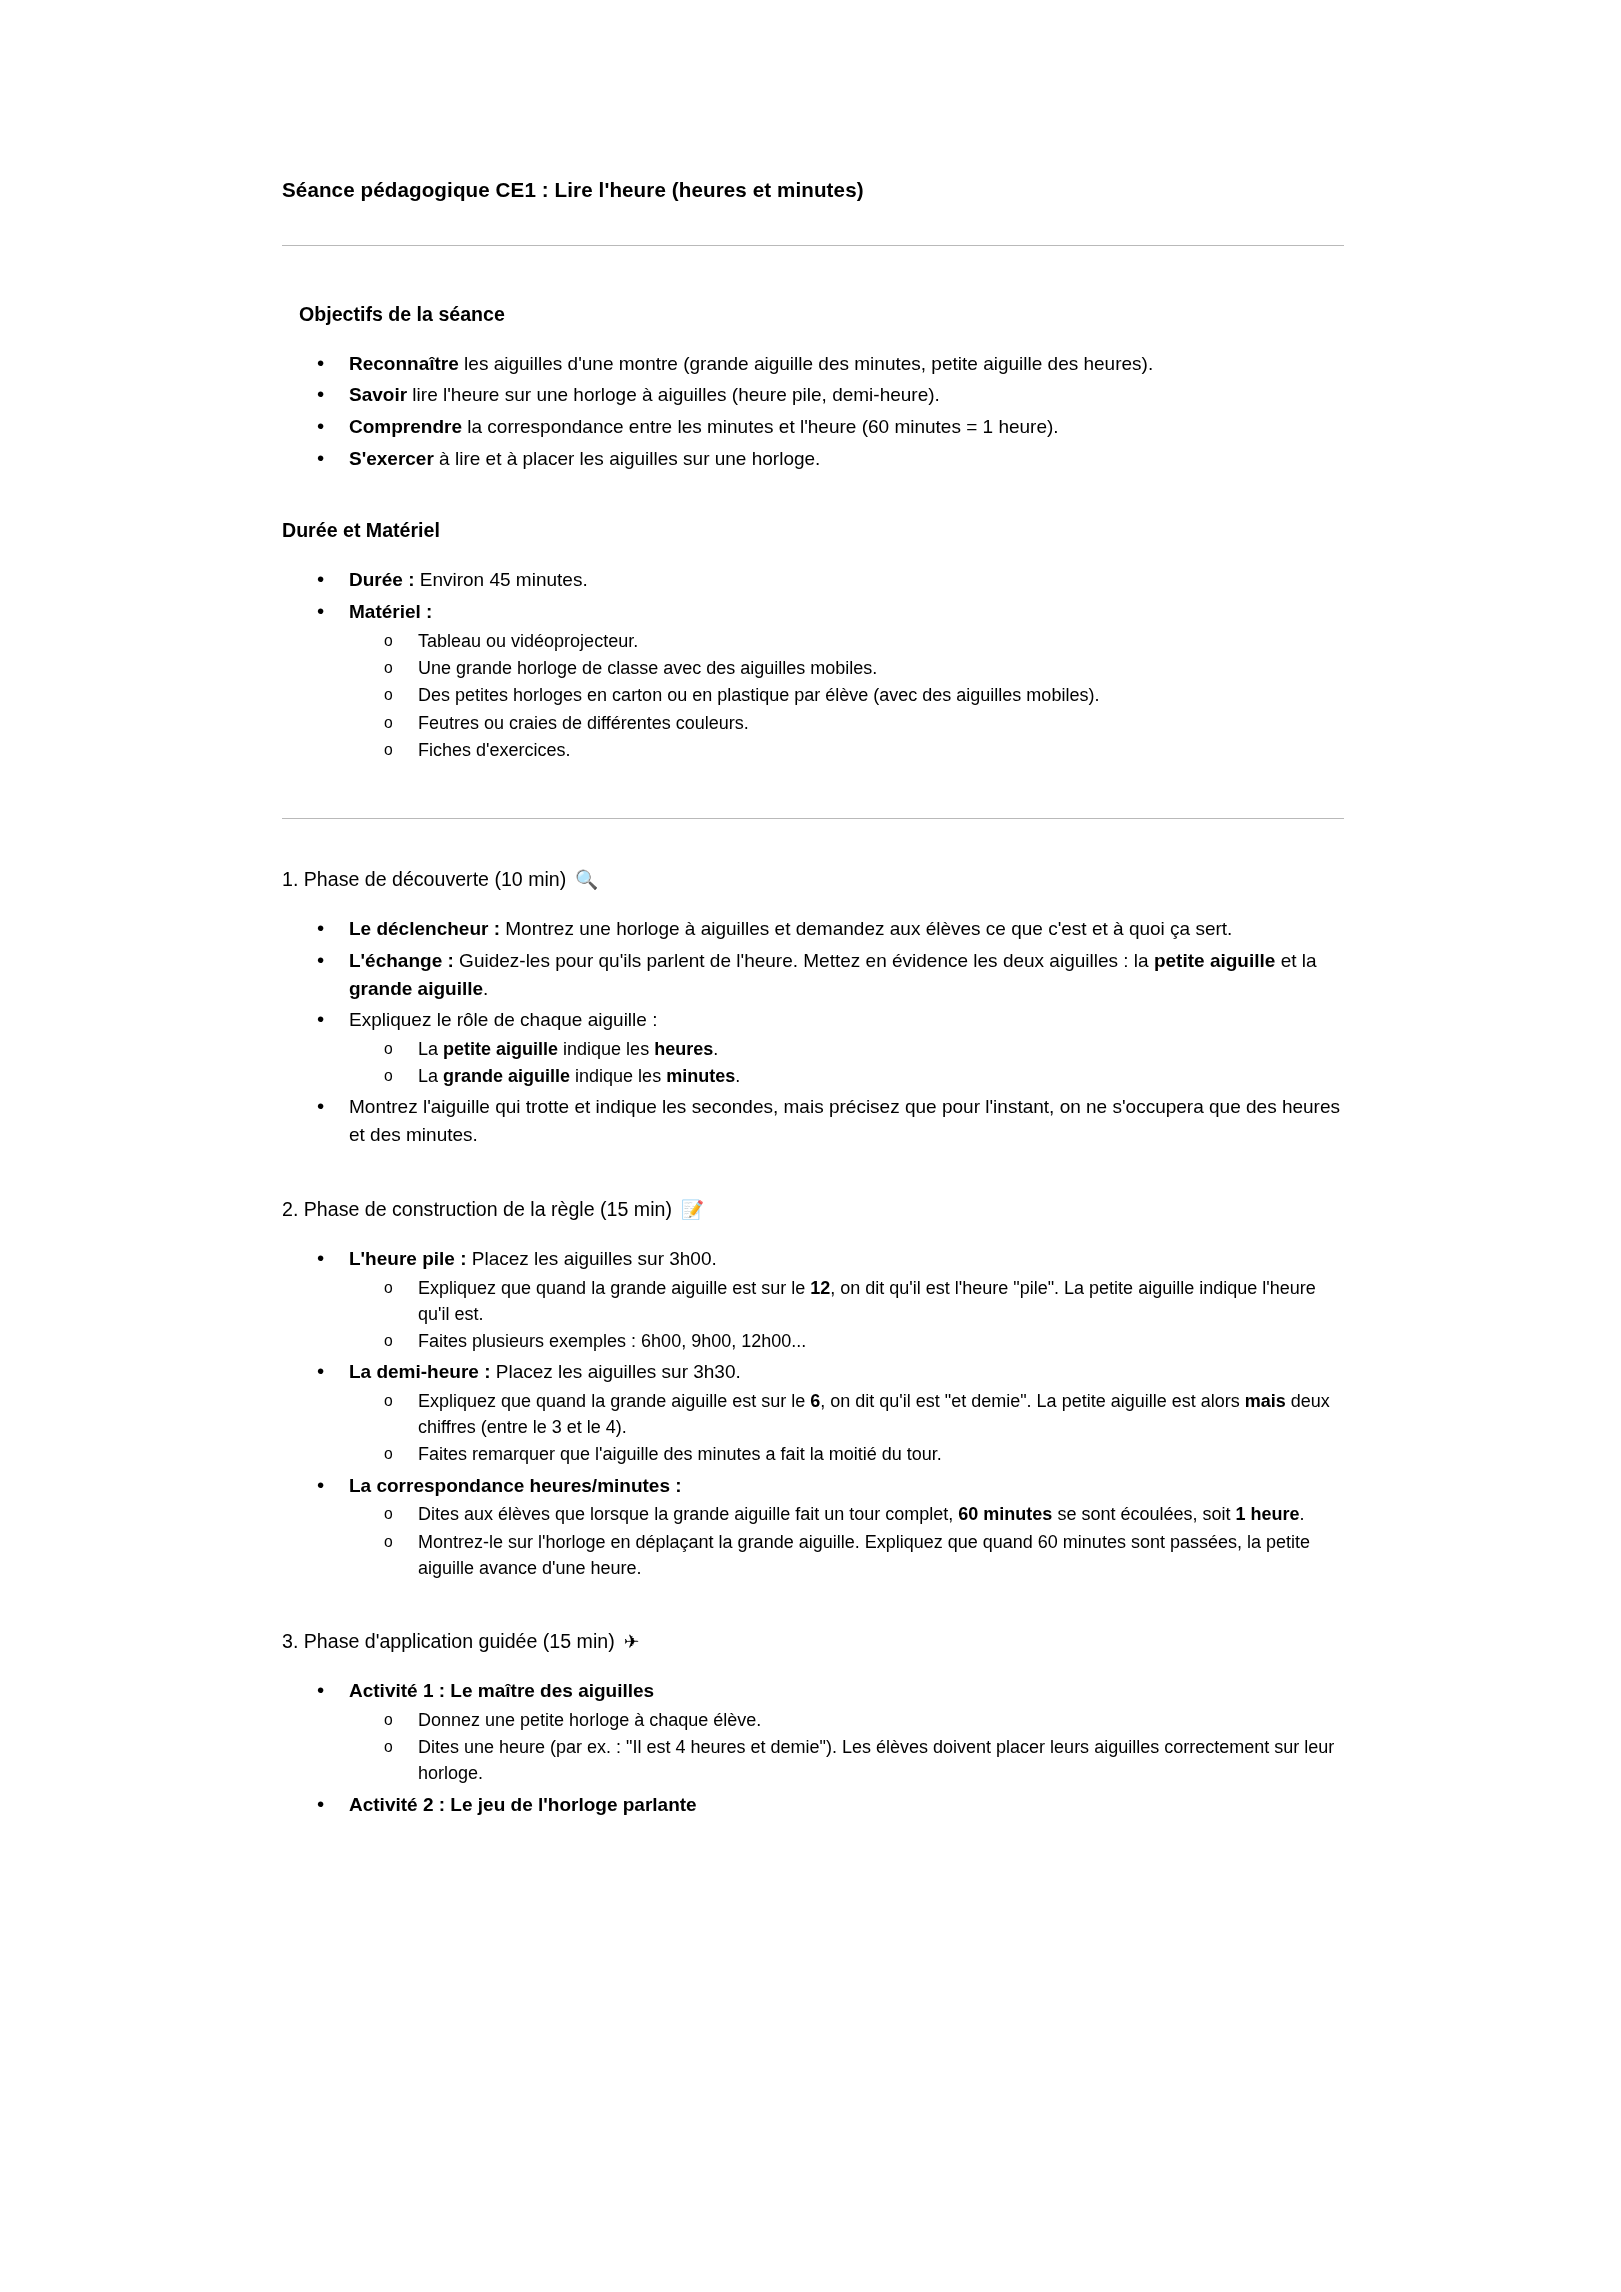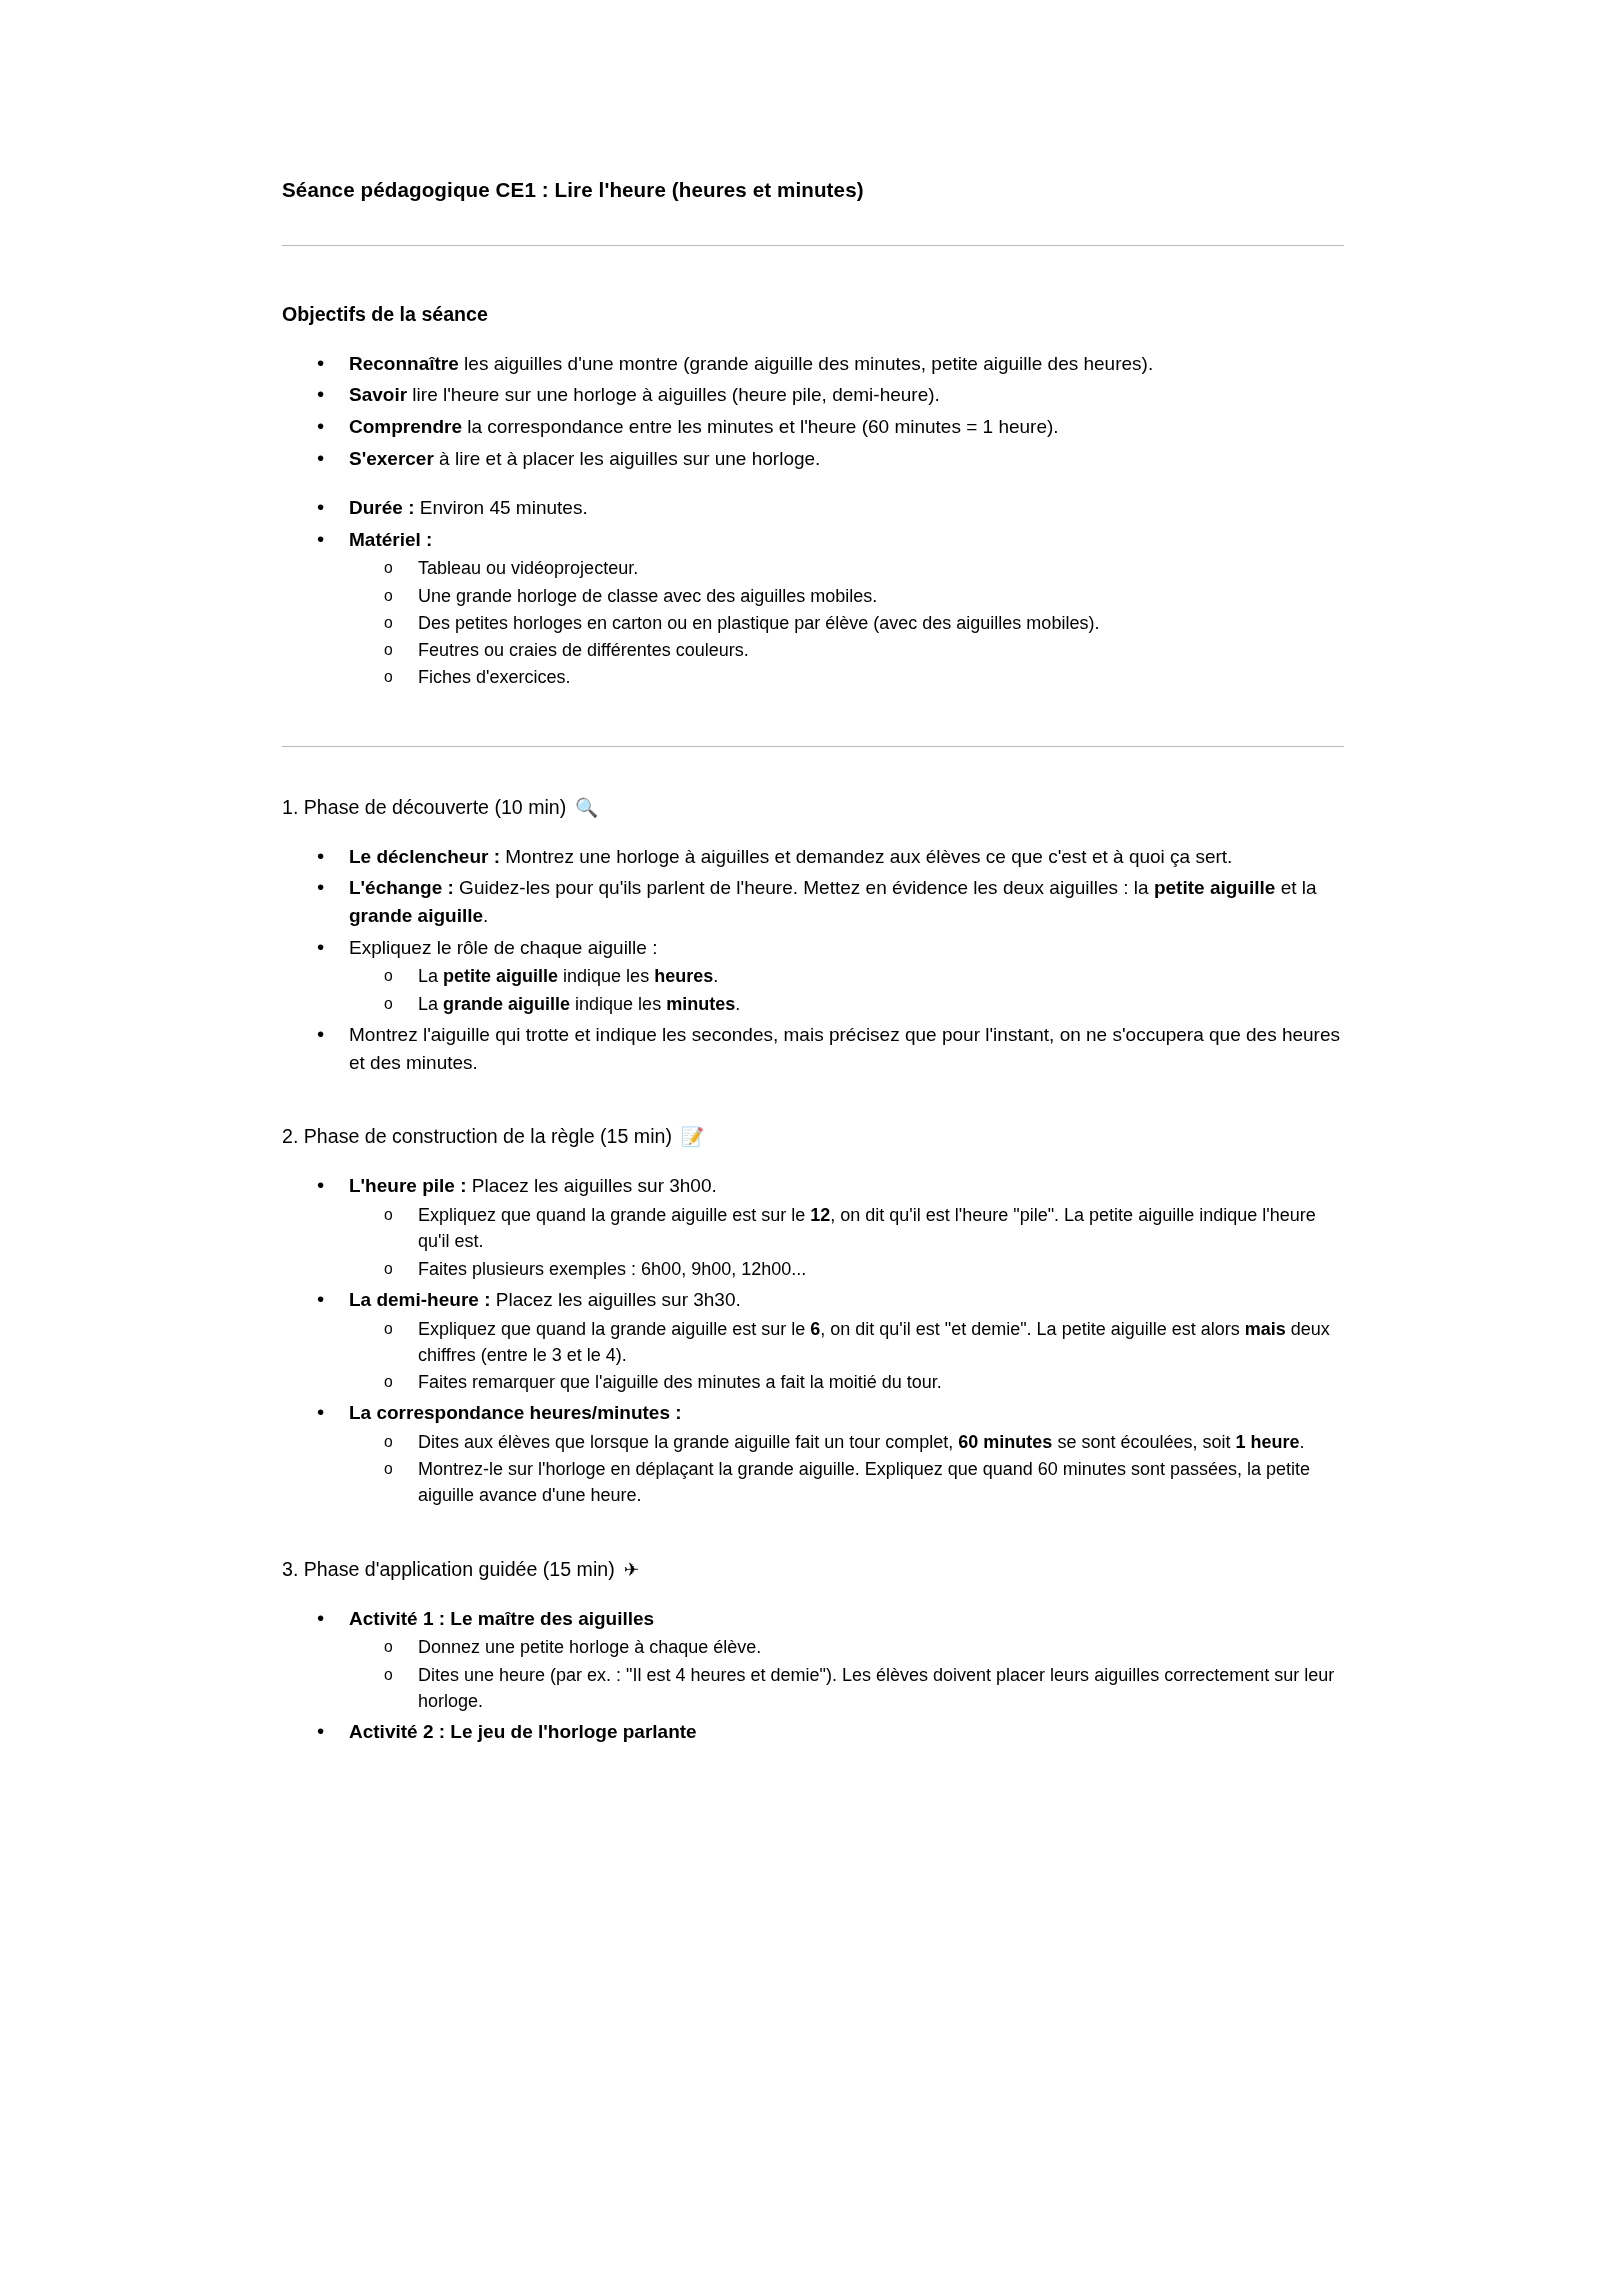--- a/index.html
+++ b/index.html
@@ -35,20 +35,21 @@
     width: 100%;
   }
   .sec-heading {
     font-size: 19.6px;
     font-weight: bold;
     margin: 45px 0 0 0;
     line-height: 1.4;
   }
   .sec-heading.first {
     margin-top: 55px;
+    margin-left: 17px;
   }
   .phase-heading {
     font-size: 19.6px;
     font-weight: normal;
     margin: 47px 0 0 0;
     line-height: 1.4;
   }
   .phase-heading .emoji {
     font-size: 18.6px;
     margin-left: 3.9px;
@@ -115,20 +116,21 @@
 
   <h2 class="sec-heading first">Objectifs de la séance</h2>
 
   <ul class="level1">
     <li><b>Reconnaître</b><span> les aiguilles d'une montre (grande aiguille des minutes, petite aiguille des heures).</span></li>
     <li><b>Savoir</b><span> lire l'heure sur une horloge à aiguilles (heure pile, demi-heure).</span></li>
     <li><b>Comprendre</b><span> la correspondance entre les minutes et l'heure (60 minutes = 1 heure).</span></li>
     <li><b>S'exercer</b><span> à lire et à placer les aiguilles sur une horloge.</span></li>
   </ul>
 
+  <h2 class="sec-heading">Durée et Matériel</h2>
 
   <ul class="level1">
     <li><b>Durée :</b><span> Environ 45 minutes.</span></li>
     <li><b>Matériel :</b>
       <ul class="level2">
         <li>Tableau ou vidéoprojecteur.</li>
         <li>Une grande horloge de classe avec des aiguilles mobiles.</li>
         <li>Des petites horloges en carton ou en plastique par élève (avec des aiguilles mobiles).</li>
         <li>Feutres ou craies de différentes couleurs.</li>
         <li>Fiches d'exercices.</li>

